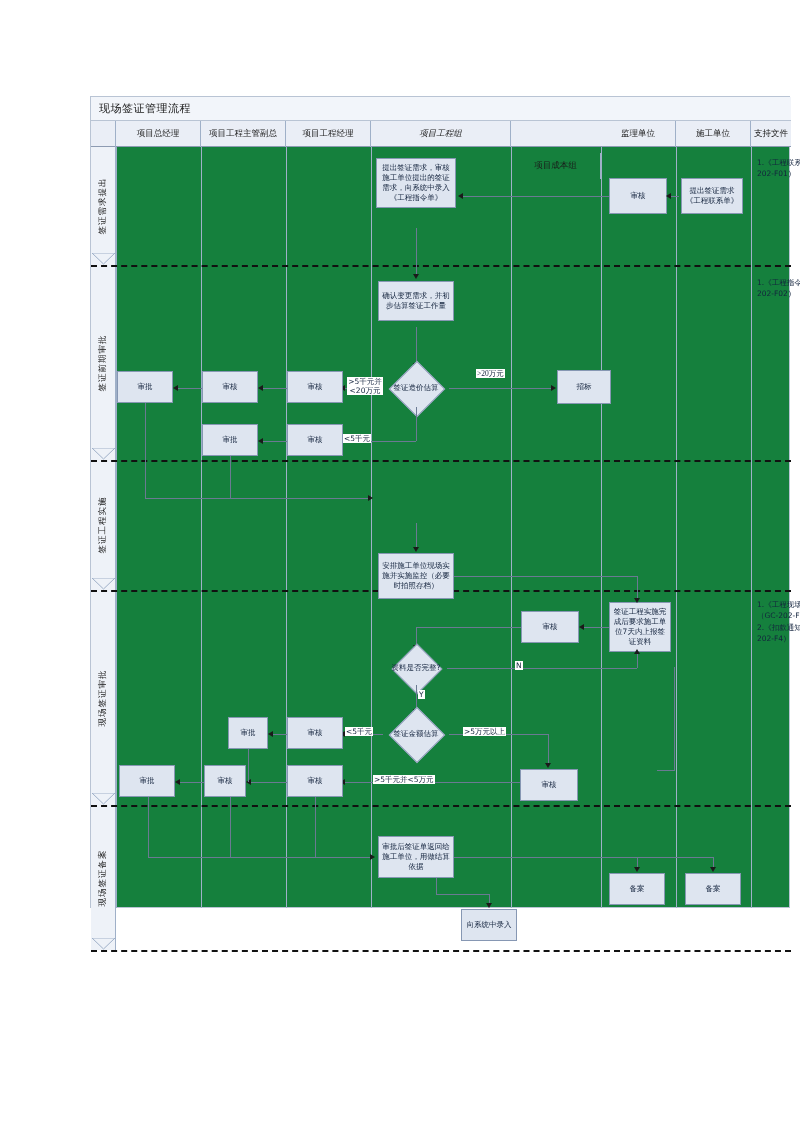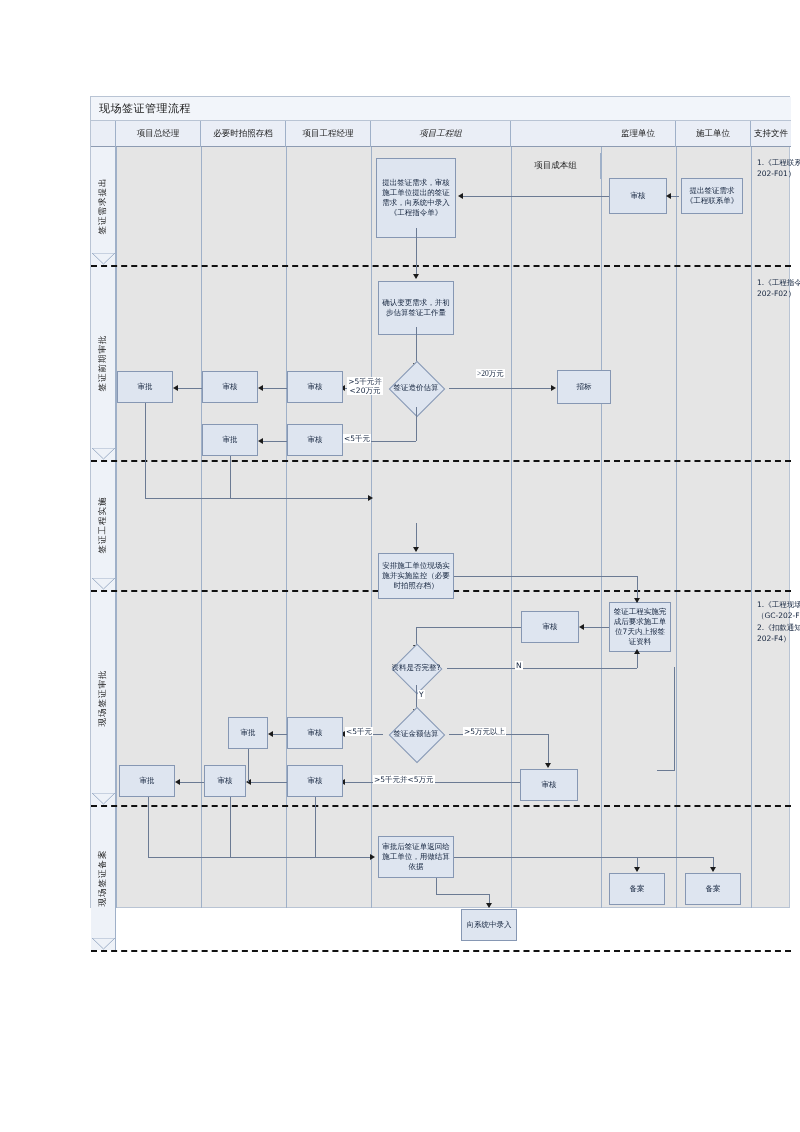--- a/index.html
+++ b/index.html
@@ -1,21 +1,21 @@
 <!DOCTYPE html>
 <html><head>
 <meta charset="utf-8">
 <style>
   html,body{margin:0;padding:0;background:#ffffff;}
   body{font-family:"DejaVu Sans","Liberation Sans",sans-serif;}
   #page{position:relative;width:800px;height:1132px;background:#ffffff;overflow:hidden;}
 
   
   #chart{position:absolute;left:90px;top:96px;width:700px;height:812px;
-         border:1px solid #b9c4d4;background:#e5e5e5;box-sizing:border-box;}
+         border:1px solid #b9c4d4;background:#15803d;box-sizing:border-box;}
 
   
   #title-bar{position:absolute;left:0;top:0;width:700px;height:24px;
              background:#f2f5fa;border-bottom:1px solid #b9c4d4;box-sizing:border-box;
              display:flex;align-items:center;padding-left:8px;}
   #title-bar .t{font-size:11px;color:#1a1a1a;letter-spacing:.5px;}
 
   
   #hdr{position:absolute;left:0;top:24px;width:700px;height:26px;
        background:#eaeef6;border-bottom:1px solid #8d9bb2;box-sizing:border-box;}
@@ -79,21 +79,21 @@
 <div id="page">
   <div id="chart">
 
     <div id="title-bar">
       <span class="t">现场签证管理流程</span>
     </div>
 
     <div id="hdr">
       <div class="hcell first" style="left:0;width:25px;"></div>
       <div class="hcell" style="left:25px;width:85px;">项目总经理</div>
-      <div class="hcell" style="left:110px;width:85px;">必要时拍照存档</div>
+      <div class="hcell" style="left:110px;width:85px;">项目工程主管副总</div>
       <div class="hcell" style="left:195px;width:85px;">项目工程经理</div>
       <div class="hcell" style="left:280px;width:140px;font-style:italic;">项目工程组</div>
       <div class="hcell" style="left:420px;width:90px;margin-top:32px;">项目成本组</div>
       <div class="hcell" style="left:510px;width:75px;">监理单位</div>
       <div class="hcell" style="left:585px;width:75px;">施工单位</div>
       <div class="hcell" style="left:660px;width:40px;border-right:none;">支持文件</div>
     </div>
 
     <div id="body">
 
@@ -143,35 +143,35 @@
 
       <div class="lanesep" style="top:118px;"></div>
       <div class="lanesep" style="top:313px;"></div>
       <div class="lanesep" style="top:443px;"></div>
       <div class="lanesep" style="top:658px;"></div>
       <div class="lanesep" style="top:803px;"></div>
 
       <div class="node" style="left: 590px; top: 31px; width: 62px; height: 36px; white-space: pre-line;">提出签证需求
 《工程联系单》</div>
       <div class="node" style="left:518px;top:31px;width:58px;height:36px;">审核</div>
-      <div class="node" style="left: 285px; top: 11px; width: 80px; height: 80px; white-space: pre-line;">提出签证需求，审核施工单位提出的签证需求，向系统中录入
+      <div class="node" style="left: 285px; top: 11px; width: 80px; height: 50px; white-space: pre-line;">提出签证需求，审核施工单位提出的签证需求，向系统中录入
 《工程指令单》</div>
 
       <div class="ln lnh" style="left:578px;top:49px;width:10px;"></div>
       <div class="arw l" style="left:575px;top:46px;"></div>
 
       <div class="ln lnh" style="left:370px;top:49px;width:148px;"></div>
       <div class="arw l" style="left:367px;top:46px;"></div>
 
       <div class="ln lnv" style="left:325px;top:81px;height:50px;"></div>
       <div class="arw d" style="left:322px;top:127px;"></div>
 
       <div class="doc" style="left:666px;top:10px;">1.《工程联系单》（GC-202-F01）</div>
 
-      <div class="node" style="left:287px;top:134px;width:76px;height:54px;">确认变更需求，并初步估算签证工作量</div>
+      <div class="node" style="left:287px;top:134px;width:76px;height:40px;">确认变更需求，并初步估算签证工作量</div>
 
       <div class="ln lnv" style="left:325px;top:180px;height:40px;"></div>
       <div class="arw d" style="left:322px;top:216px;"></div>
 
       <div class="diamond" style="left:292px;top:222px;width:66px;height:38px;">
         <div class="dshape" style="left:14px;top:0px;width:38px;height:38px;"></div>
         <div class="dtext">签证造价估算</div>
       </div>
 
       <div class="ln lnh" style="left:358px;top:241px;width:104px;"></div>

